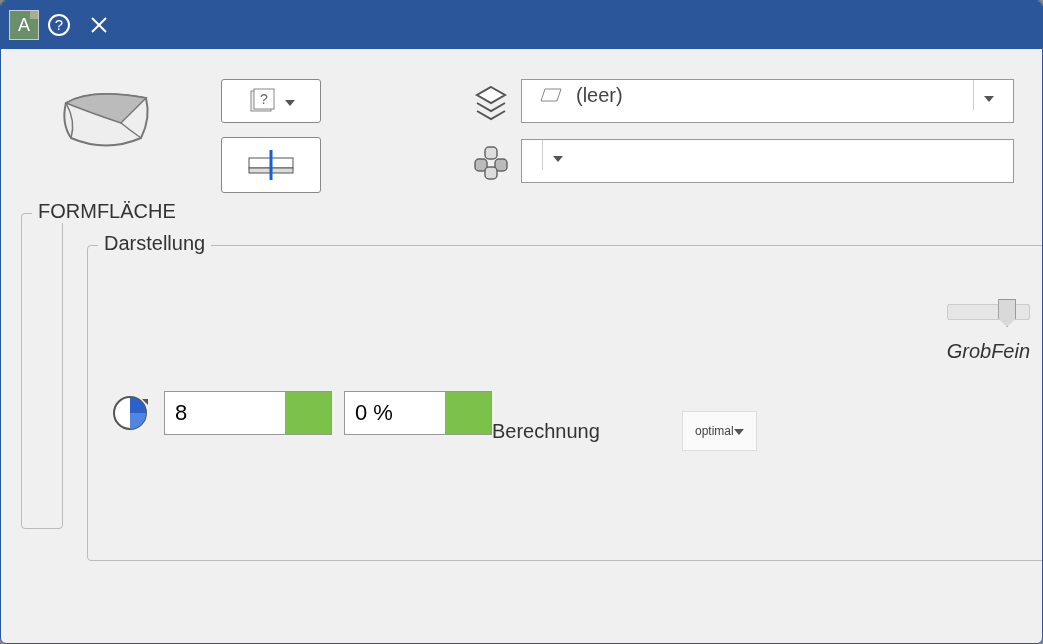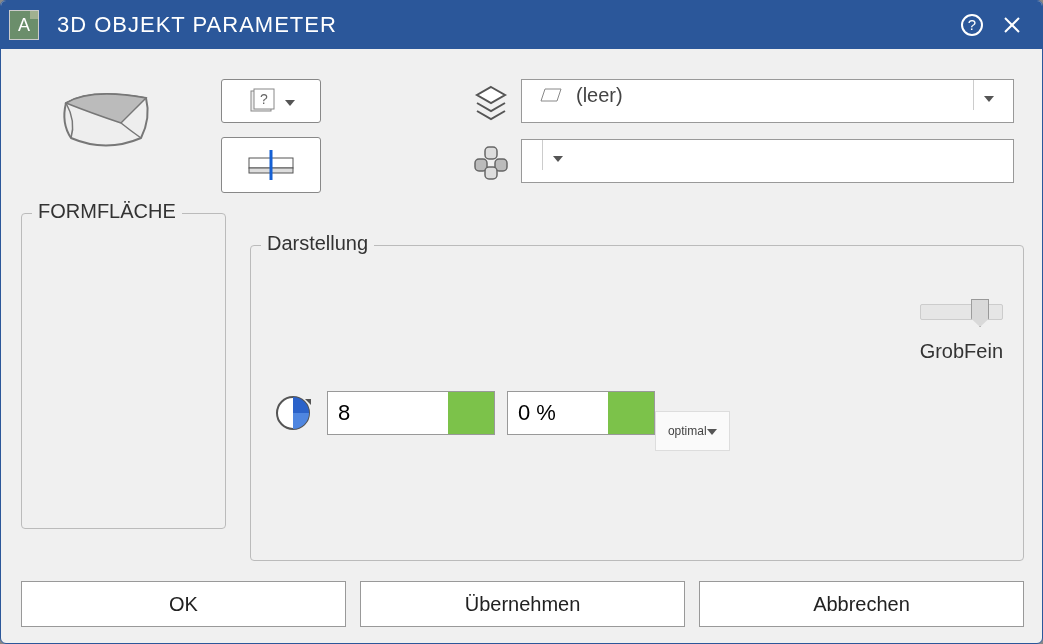--- a/index.html
+++ b/index.html
@@ -136,21 +136,21 @@
   }
   .row-calc .lab { font-size:20px; color:#333; width:170px;}
   .select-flat {
     flex:1; border:1px solid #ddd; background:#fafafa;
     height:40px; display:flex; align-items:center; padding:0 12px;
     font-size:12px; color:#444; cursor:pointer;
   }
   .select-flat .sf-label { flex:1; }
   .select-flat .sf-arrow { color:#aaa; }
 
-  .slider-wrap { margin-top:28px; margin-left:190px; }
+  .slider-wrap { margin-top:28px; margin-left:190px;font-style:italic; }
   .slider-track {
     position:relative; height:16px;
     background: #e6e6e6;
     border:1px solid #ccc;
     border-radius:2px;
   }
   .slider-thumb {
     position:absolute; top:-6px; width:18px; height:28px;
     background:#d9d9d9; border:1px solid #999;
     left:62%;
@@ -175,21 +175,20 @@
     border-left:5px solid transparent; border-right:5px solid transparent;
     border-top:6px solid #555;}
 </style>
 </head>
 <body>
 
 <div class="window">
 
   <div class="titlebar">
     <div class="app-icon">A</div>
-    <div class="title">3D OBJEKT PARAMETER</div>
     <div class="help-icon">
       <svg width="24" height="24">
           <circle cx="12" cy="12" r="10"></circle>
           <text x="12" y="17" text-anchor="middle" fill="#fff" font-size="15" font-family="Arial">?</text>
         </svg>
     </div>
     <div class="close-icon">
       <svg width="18" height="18">
           <line x1="2" y1="2" x2="16" y2="16" stroke="#fff" stroke-width="2"></line>
           <line x1="16" y1="2" x2="2" y2="16" stroke="#fff" stroke-width="2"></line>
@@ -287,39 +286,35 @@
             <input value="8" style="">
             <div class="swatch"></div>
           </div>
           <div class="val-box two">
             <input value="0 %" style="">
             <div class="swatch"></div>
           </div>
         </div>
 
         <div class="row-calc">
+          <div class="lab">Berechnung</div>
           <div class="select-flat">
             <span class="sf-label">optimal</span>
             <span class="sf-arrow chev-down"></span>
           </div>
         </div>
 
         <div class="slider-wrap">
           <div class="slider-track">
             <div class="slider-thumb" style="left: 62%;"></div>
           </div>
           <div class="slider-labels">
             <span>Grob</span>
             <span>Fein</span>
           </div>
         </div>
 
       </div>
     </div>
 
-    <div class="button-row">
-      <div class="btn">OK</div>
-      <div class="btn">Übernehmen</div>
-      <div class="btn">Abbrechen</div>
-    </div>
 
   </div>
 </div>
 
 </body></html>

